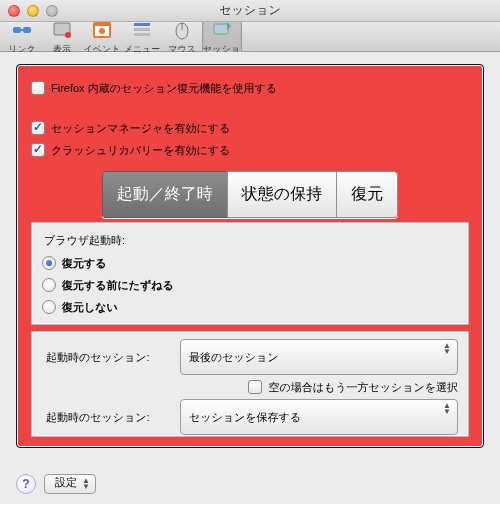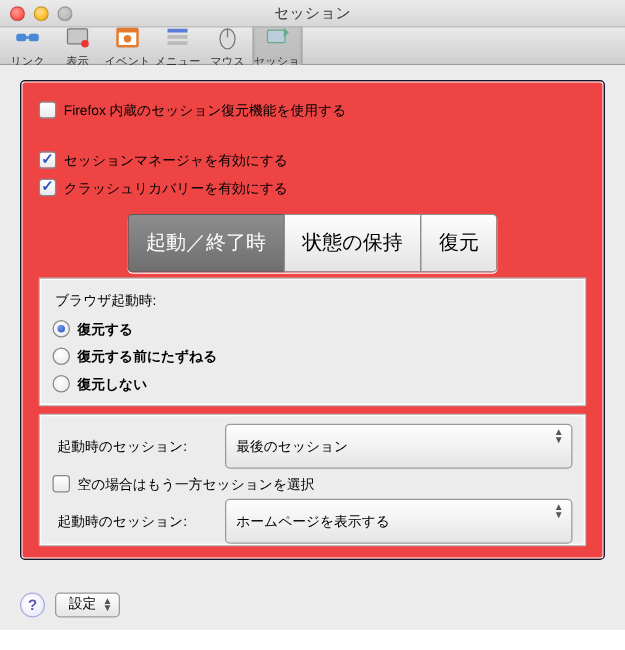--- a/index.html
+++ b/index.html
@@ -330,30 +330,30 @@
     </div>
 
     <div class="subgroup">
       <div class="formrow">
         <span class="lbl">起動時のセッション:</span>
         <div class="popup">
           <span>最後のセッション</span>
           <span class="arrows">▲<br>▼</span>
         </div>
       </div>
-      <div class="formrow" style="justify-content:flex-start;">
+      <div class="formrow" style="justify-content:flex-end;">
         <div class="checkbox">
           <span class="cb"></span>
           <span>空の場合はもう一方セッションを選択</span>
         </div>
       </div>
       <div class="formrow">
         <span class="lbl">起動時のセッション:</span>
         <div class="popup">
-          <span>ホームページを表示する</span>
+          <span>セッションを保存する</span>
           <span class="arrows">▲<br>▼</span>
         </div>
       </div>
     </div>
 
   </div>
 
   <div class="bottombar">
     <div class="help">
       <span>?</span>

